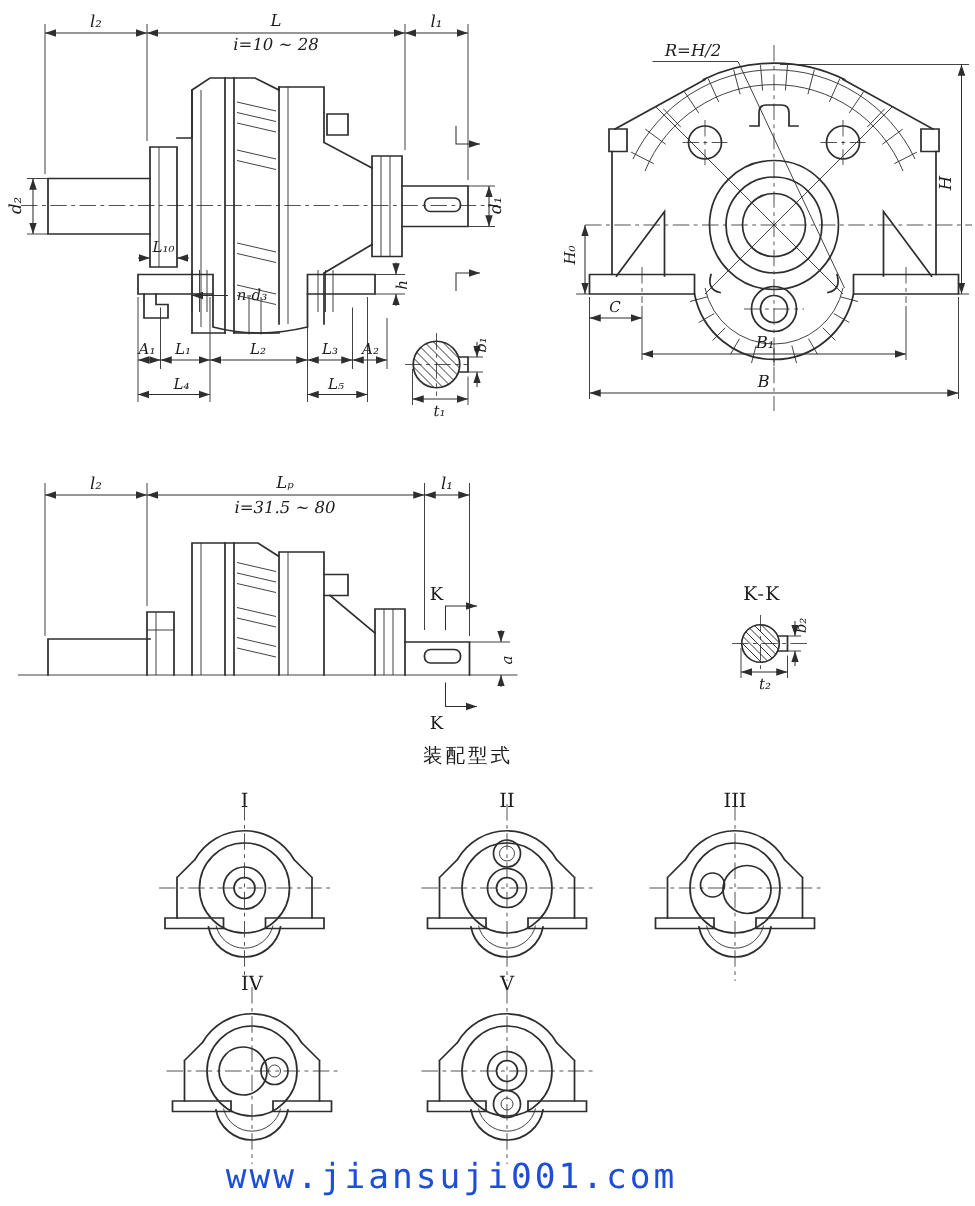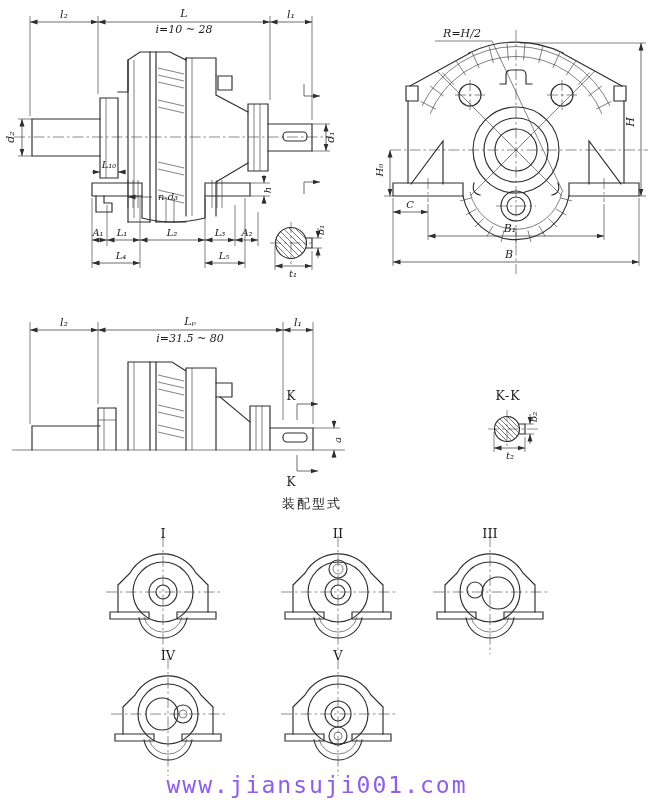--- a/index.html
+++ b/index.html
@@ -10,22 +10,22 @@
   .dl{stroke:#2e2e2e;stroke-width:.7;fill:none}
   .cl{stroke:#2e2e2e;stroke-width:.55;fill:none;stroke-dasharray:11 3 2.5 3}
   .hl{stroke:#2e2e2e;stroke-width:.65;fill:none}
   text{fill:#1c1c1c;text-anchor:middle}
   .dim{font:italic 11px "DejaVu Serif","DejaVu Sans",serif}
   .dimsm{font:italic 10px "DejaVu Serif","DejaVu Sans",serif}
   .plainlbl{font:12px "DejaVu Serif","DejaVu Sans",serif}
   .kkt{font:12.5px "DejaVu Serif","DejaVu Sans",serif;letter-spacing:1px}
   .rn{font:13px "DejaVu Serif","DejaVu Sans",serif}
   .cjk{font:13px "DejaVu Sans","Liberation Sans",sans-serif;letter-spacing:2px}
-  #watermark{position:absolute;left:16px;top:772px;width:602px;text-align:center;
-    color:#8b5cf6;font:23px "DejaVu Sans Mono","Liberation Mono",monospace;letter-spacing:2px}
+  #watermark{position:absolute;left:0;top:772px;width:602px;text-align:center;
+    color:#1d4ed8;font:23px "DejaVu Sans Mono","Liberation Mono",monospace;letter-spacing:2px}
 </style>
 </head>
 <body>
 
 <div id="canvas">
 <svg width="650" height="804" viewBox="0 0 650 804">
   <defs>
     <marker id="ar" markerWidth="9" markerHeight="7" refX="7.5" refY="2.8" orient="auto-start-reverse" markerUnits="userSpaceOnUse">
       <path d="M0,0.3 L7.5,2.8 L0,5.3 z" fill="#2e2e2e"></path>
     </marker>

